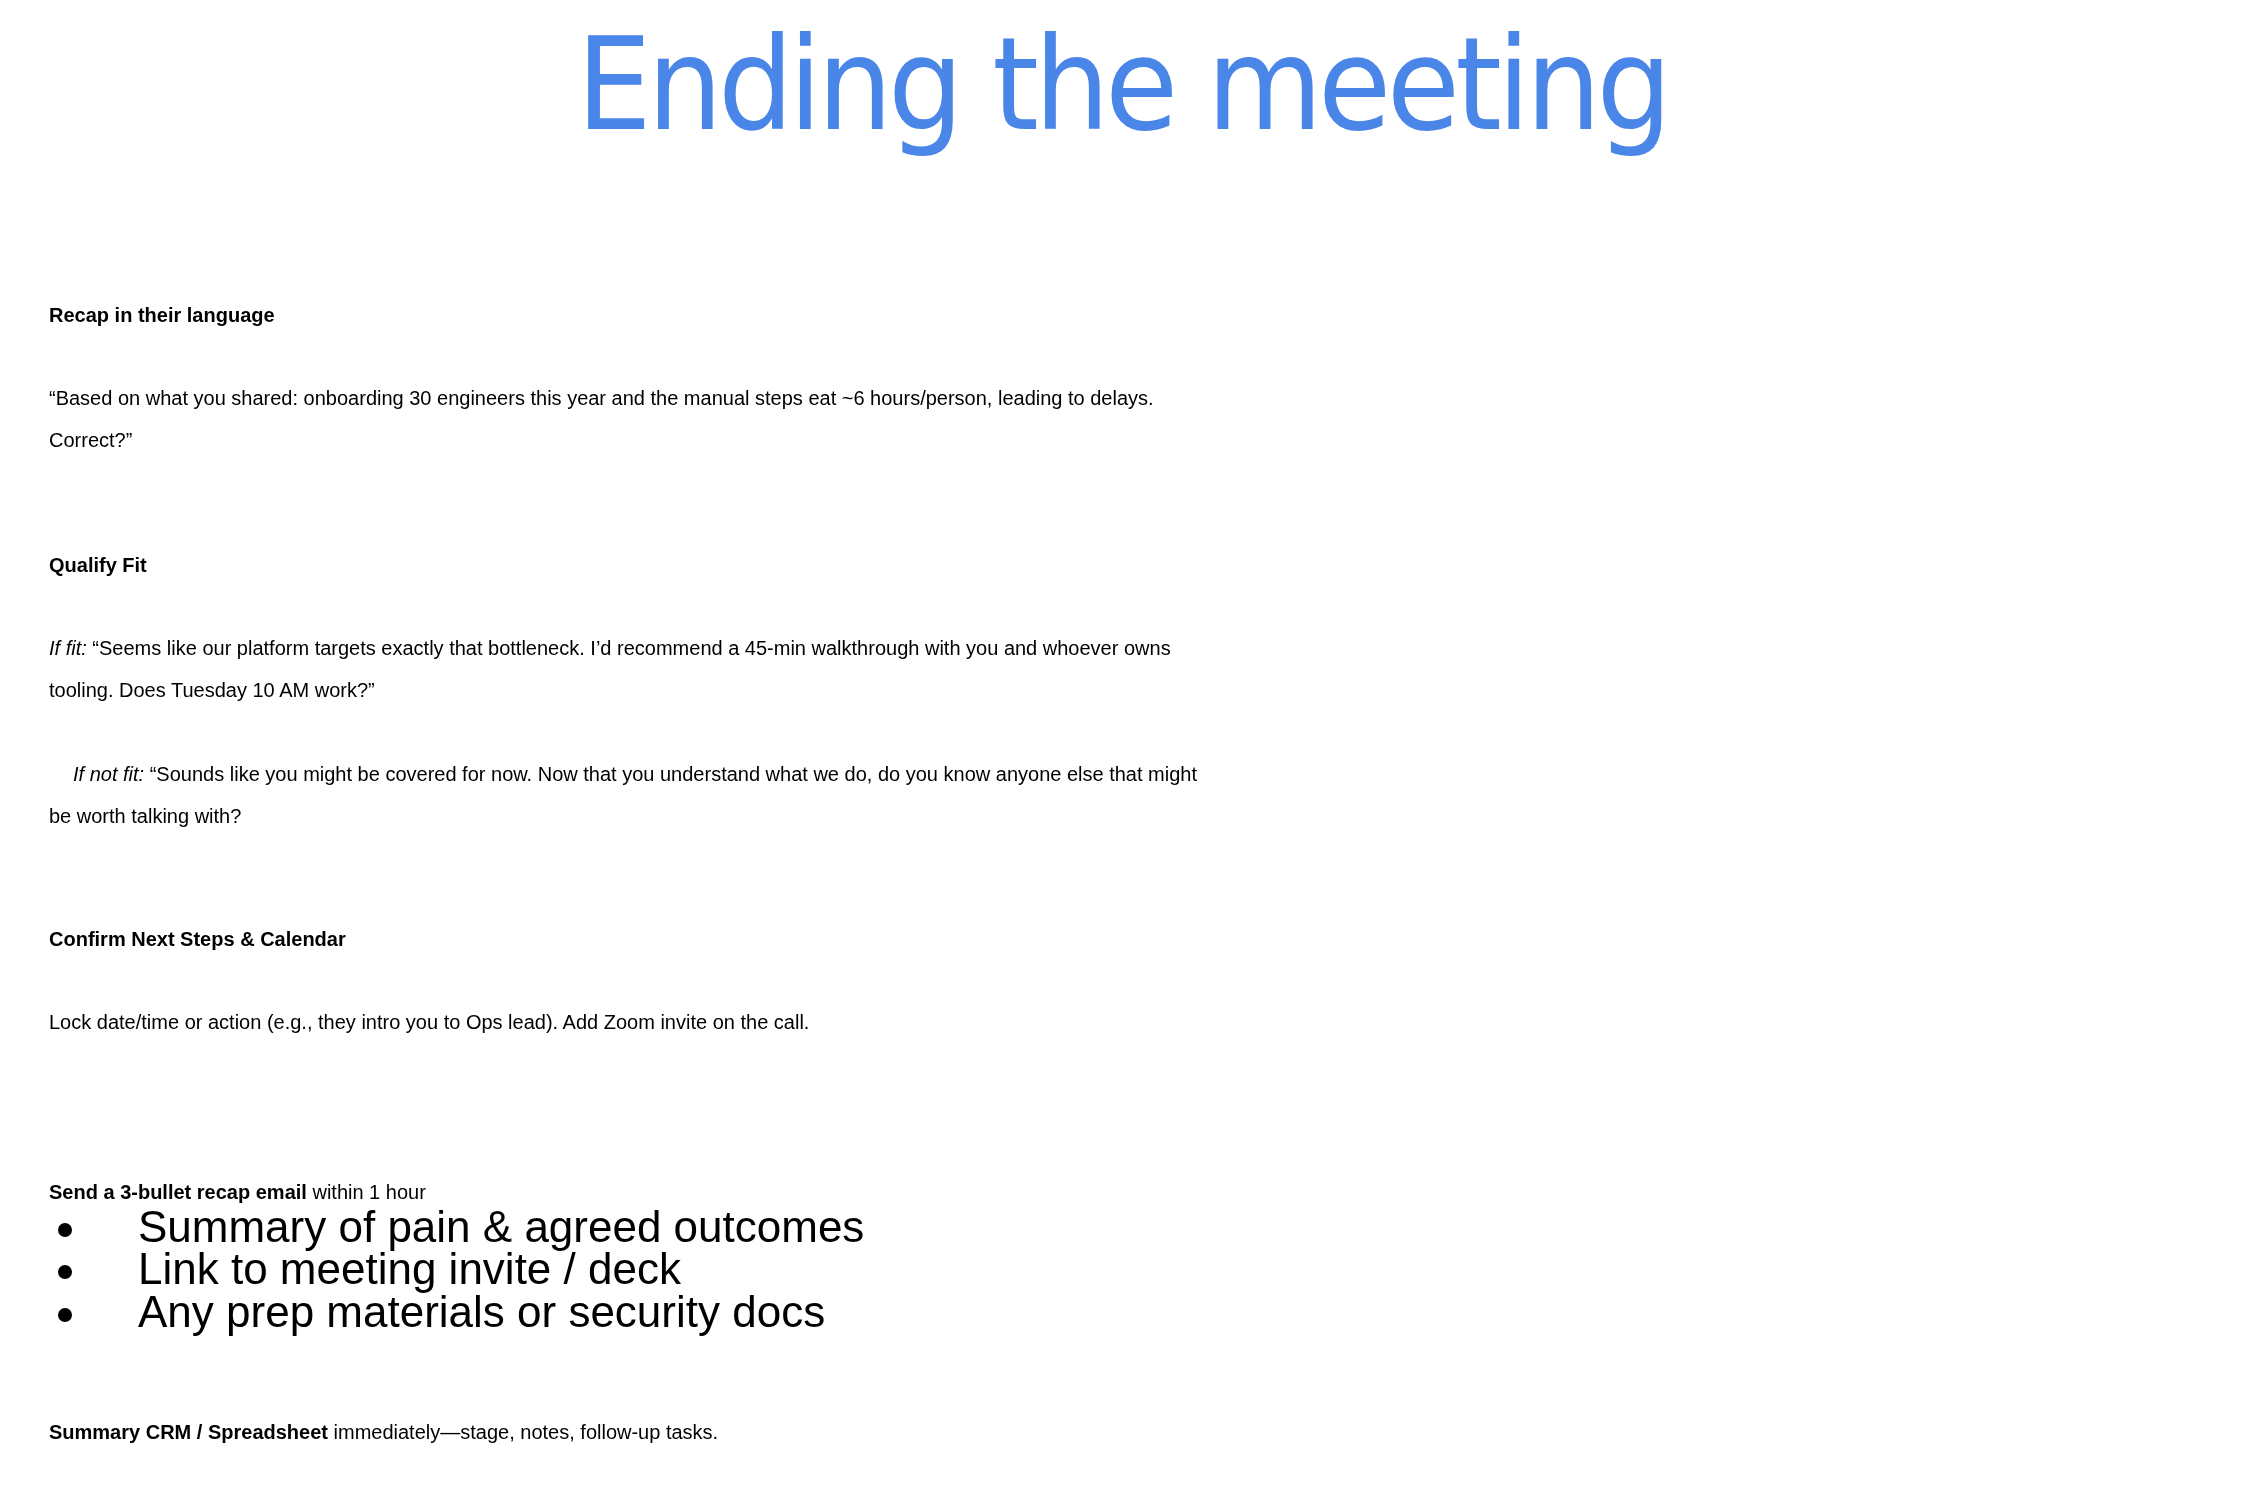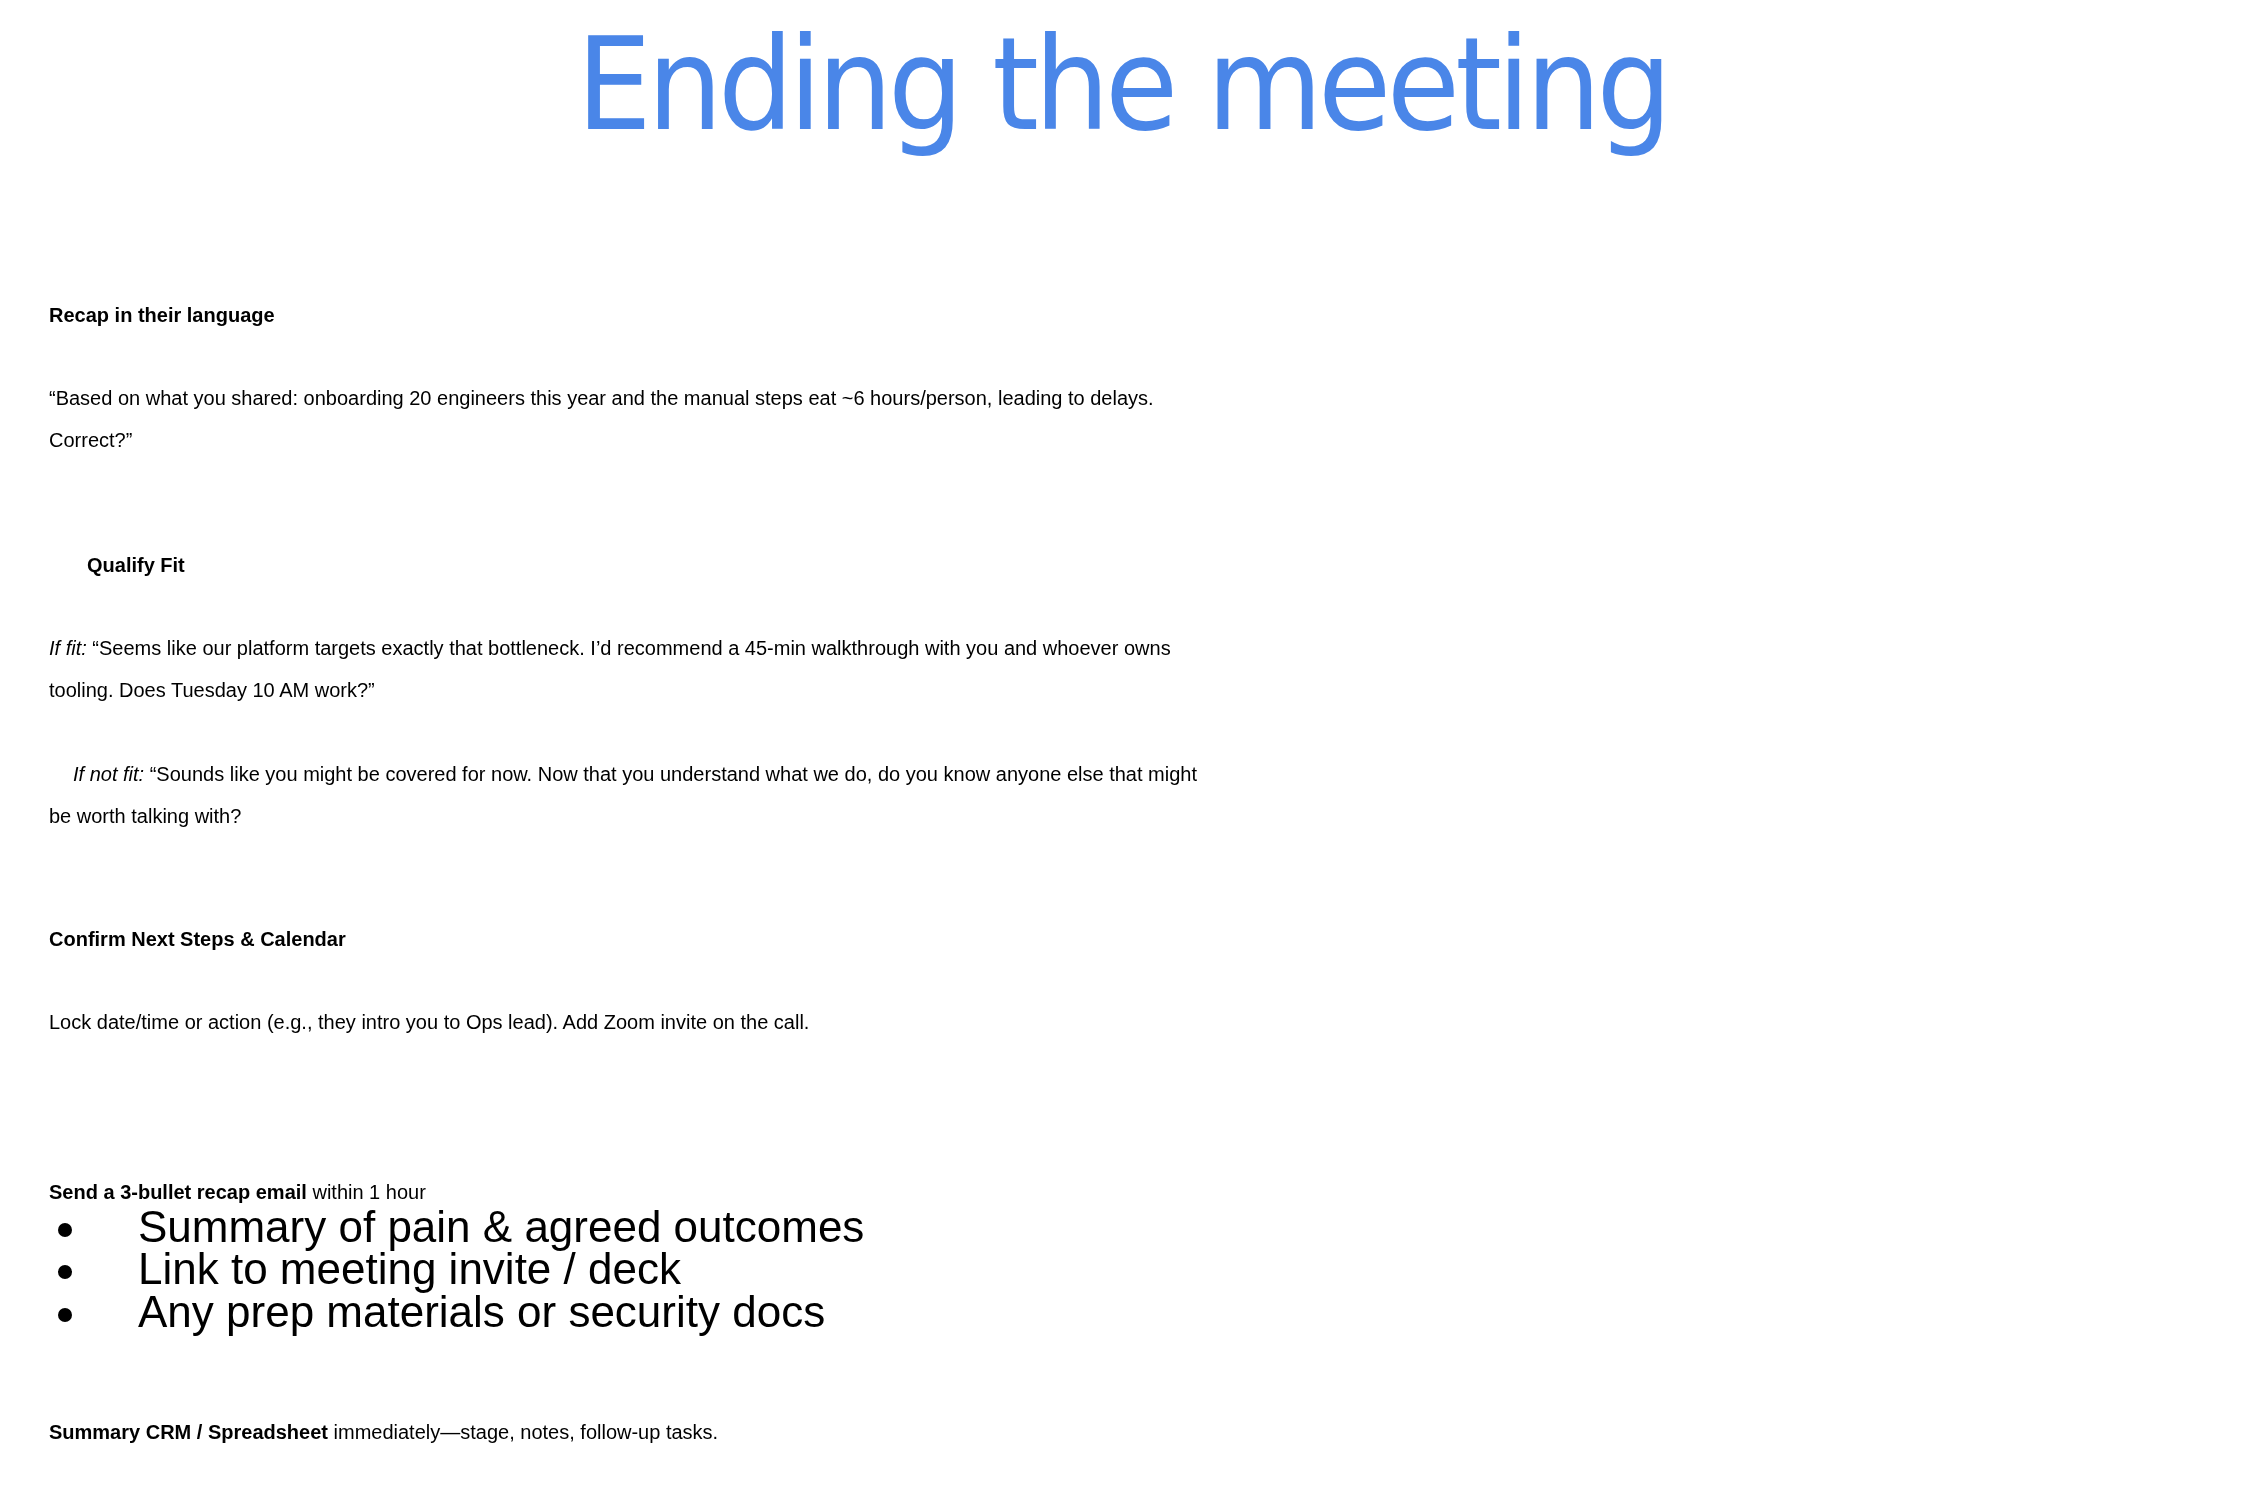--- a/index.html
+++ b/index.html
@@ -64,24 +64,24 @@
   }
 </style>
 </head>
 <body>
 
 <div class="page">
 
   <h1 class="title">Ending the meeting</h1>
 
   <div class="line bold" style="top:294px;">Recap in their language</div>
-  <div class="line" style="top:377px;">“Based on what you shared: onboarding 20 engineers this year and the manual steps eat ~6 hours/person, leading to delays.</div>
+  <div class="line" style="top:377px;">“Based on what you shared: onboarding 30 engineers this year and the manual steps eat ~6 hours/person, leading to delays.</div>
   <div class="line" style="top:419px;">Correct?”</div>
 
-  <div class="line bold" style="top:544px;margin-left:38px;">Qualify Fit</div>
+  <div class="line bold" style="top:544px;">Qualify Fit</div>
 
   <div class="line" style="top:627px;"><span class="ital">If fit:</span><span> “Seems like our platform targets exactly that bottleneck. I’d recommend a 45-min walkthrough with you and whoever owns</span></div>
   <div class="line" style="top:669px;">tooling. Does Tuesday 10 AM work?”</div>
 
   <div class="line" style="top:753px;margin-left:24px;"><span class="ital">If not fit:</span><span> “Sounds like you might be covered for now. Now that you understand what we do, do you know anyone else that might</span></div>
   <div class="line" style="top:795px;">be worth talking with?</div>
 
   <div class="line bold" style="top:918px;">Confirm Next Steps &amp; Calendar</div>
   <div class="line" style="top:1001px;">Lock date/time or action (e.g., they intro you to Ops lead). Add Zoom invite on the call.</div>
 

